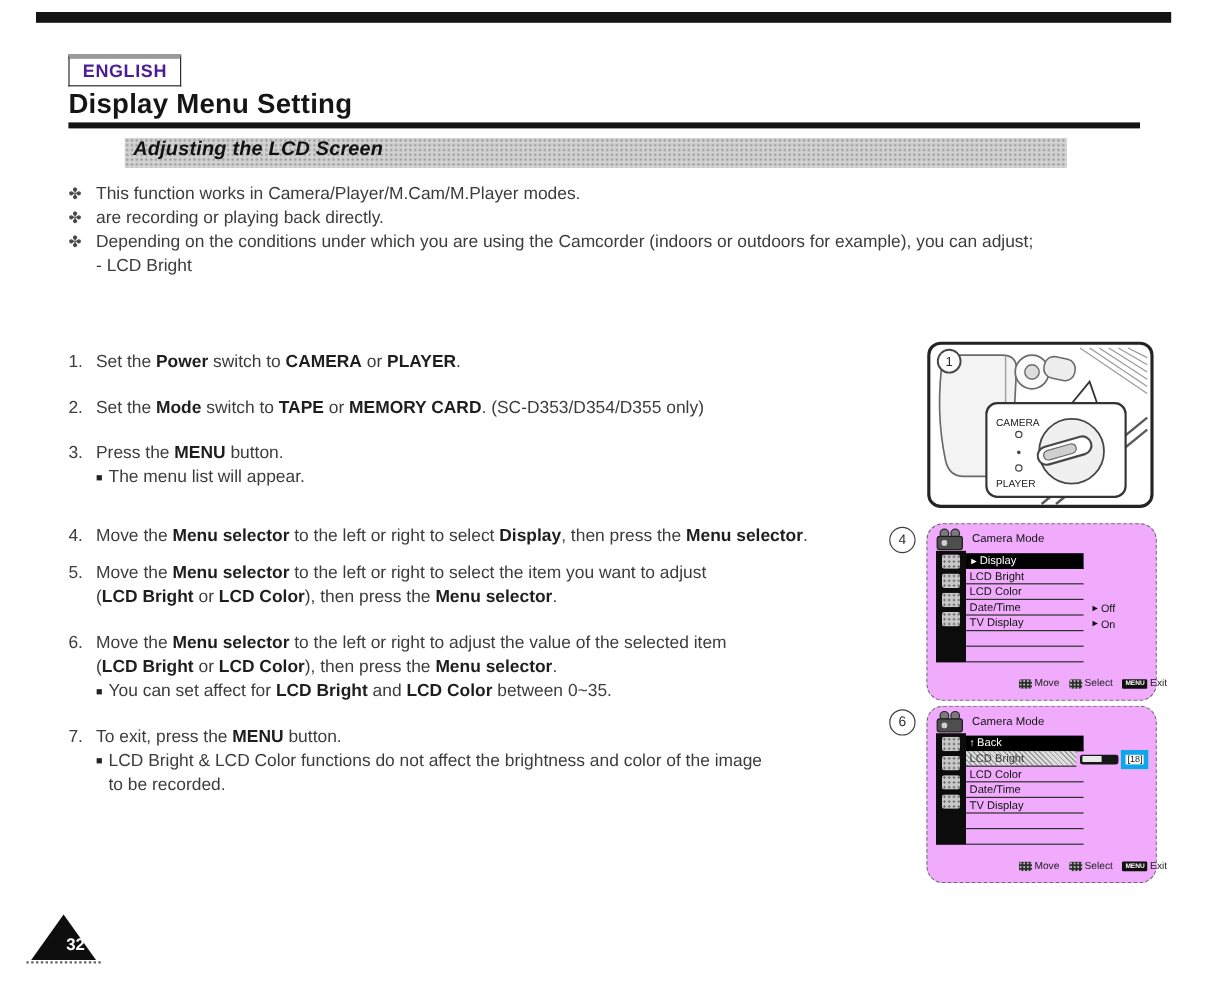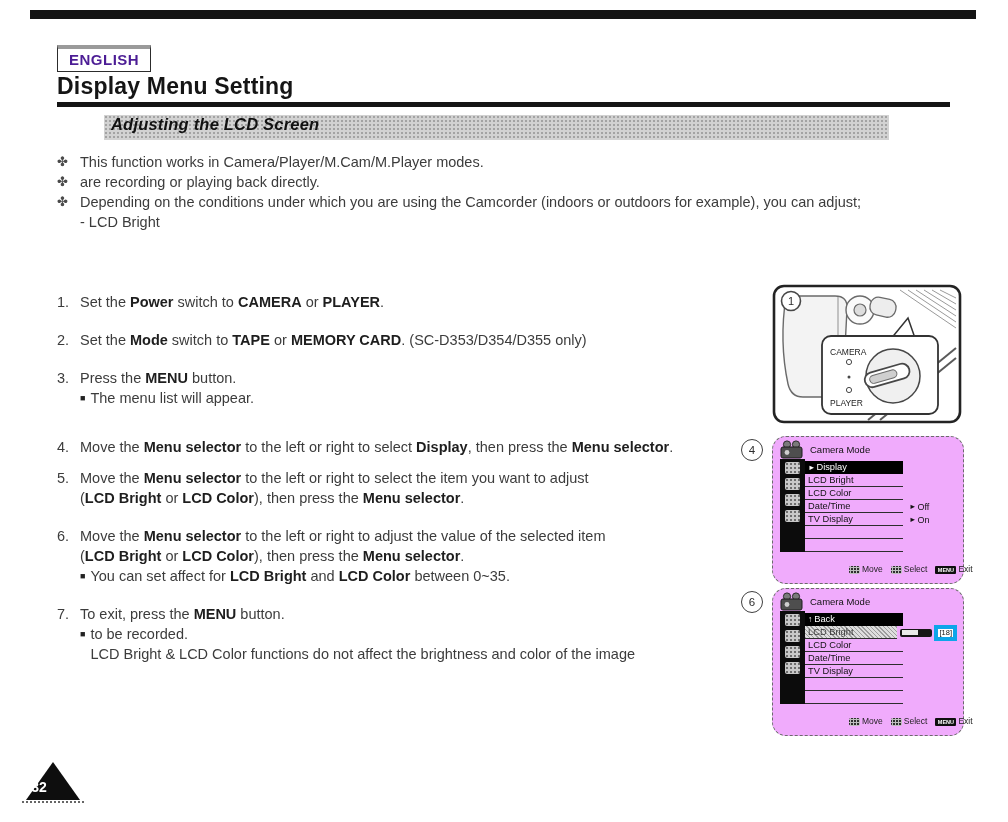--- a/index.html
+++ b/index.html
@@ -71,21 +71,21 @@
            display:flex;align-items:center;justify-content:center;border-radius:1px;padding:0 1px;margin-right:2px;flex:none;}
   .flbl{margin-right:8px;}
   .barwrap{display:flex;align-items:center;margin-left:3px;}
   .bartrack{width:32px;height:8px;background:#161616;border-radius:2px;padding:1.5px;box-sizing:border-box;flex:none;}
   .barfill{height:100%;background:#e9e9e9;}
   .barval{margin-left:2px;font-size:7.5px;color:#111;background:#fff;border:4px solid #0ea5e9;padding:0 1px;line-height:8px;flex:none;}
 
   
   .pagetri{position:absolute;left:26px;top:762px;width:0;height:0;
            border-left:27px solid transparent;border-right:27px solid transparent;border-bottom:38px solid #0e0e0e;}
-  .pagenum{position:absolute;left:12px;top:779px;width:54px;text-align:center;color:#fff;font-weight:bold;font-size:14px;}
+  .pagenum{position:absolute;left:36px;top:779px;width:54px;text-align:center;color:#fff;font-weight:bold;font-size:14px;}
   .tridots{position:absolute;left:22px;top:801px;width:62px;border-bottom:2px dotted #666;}
 </style>
 </head>
 <body>
 
 <div class="page">
 
   <div class="topbar"></div>
 
   <div class="english">ENGLISH</div>
@@ -167,22 +167,22 @@
           </div>
         </div>
       </div>
       <div class="step">
         <span class="num">7.</span>
         <div class="scontent">
           <div class="line"><span>To exit, press the </span><span class="b">MENU</span><span> button.</span></div>
           <div class="note">
             <span class="nmark">■</span>
             <div class="ncontent">
+              <div class="line"><span>LCD Bright &amp; LCD Color functions do not affect the brightness and color of the image</span></div>
               <div class="line"><span>to be recorded.</span></div>
-              <div class="line"><span>LCD Bright &amp; LCD Color functions do not affect the brightness and color of the image</span></div>
             </div>
           </div>
         </div>
       </div>
     </div>
 
   <div class="fig1">
     <svg width="190" height="140" viewBox="0 0 190 140">
       <rect x="2" y="2" width="186" height="136" rx="10" fill="#ffffff" stroke="#232323" stroke-width="2.6"></rect>
       <g stroke="#9a9a9a" stroke-width="1">

